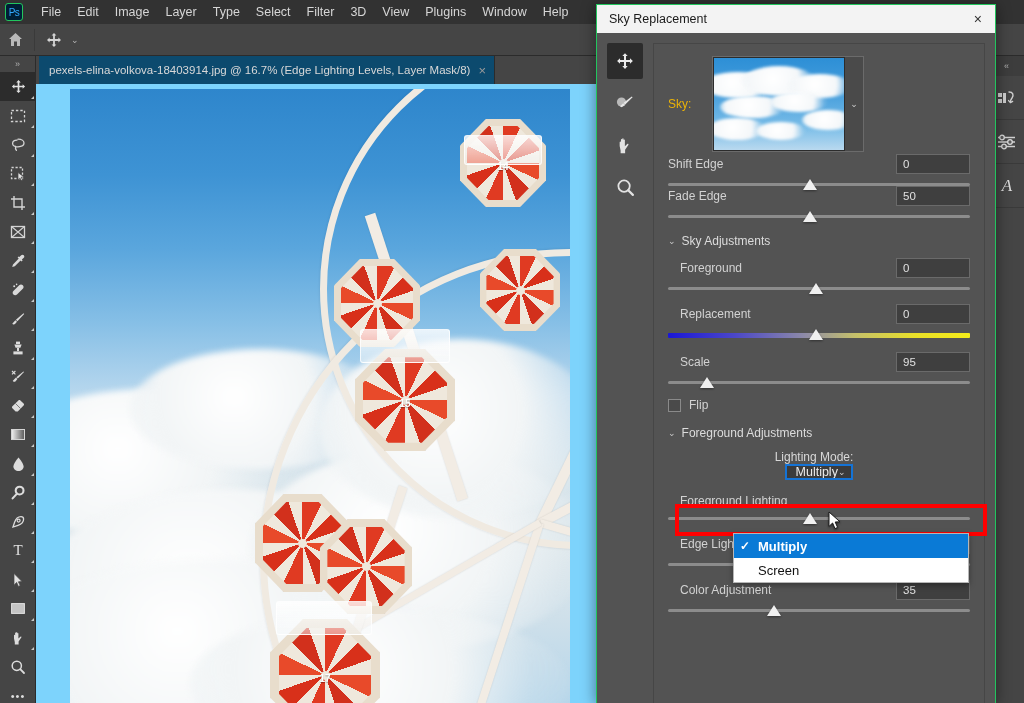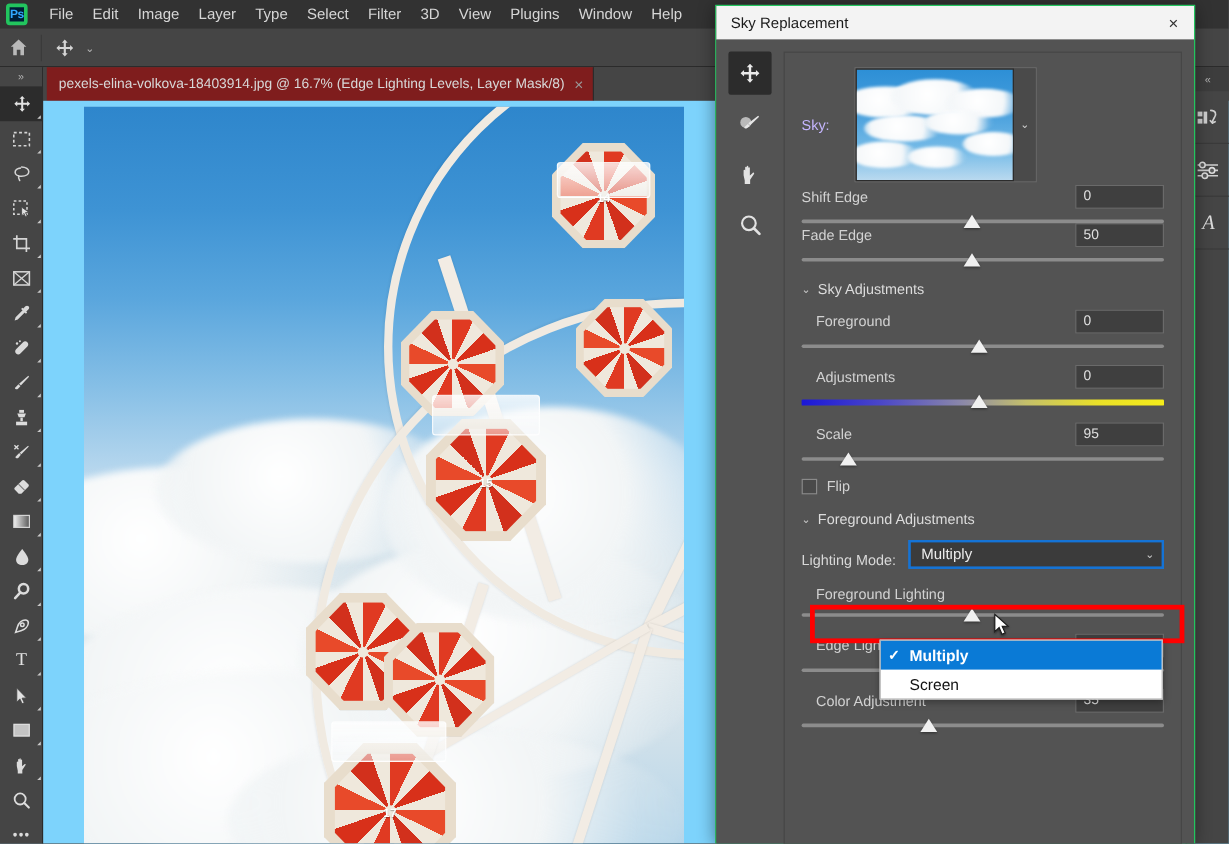--- a/index.html
+++ b/index.html
@@ -12,22 +12,22 @@
   }
   #app { position: relative; width: 1024px; height: 703px; }
 
   
   .menubar {
     position: absolute; top: 0; left: 0; width: 1024px; height: 24px;
     background: #323232; display: flex; align-items: center;
   }
   .ps-logo {
     width: 18px; height: 18px; margin-left: 5px; margin-right: 10px;
-    background: #001e36; border: 3px solid #22c55e; border-radius: 3px;
-    color: #31a8ff; font-size: 10px; font-weight: bold;
+    background: #001e36; border: 1px solid #22c55e; border-radius: 3px;
+    color: #31a8ff; font-size: 10px; font-weight: normal;
     display: flex; align-items: center; justify-content: center;
     letter-spacing: -0.5px;
   }
   .menu-item {
     color: #d6d6d6; font-size: 12.5px; padding: 3px 8px; white-space: nowrap;
   }
 
   
   .optionsbar {
     position: absolute; top: 24px; left: 0; width: 1024px; height: 32px;
@@ -60,21 +60,21 @@
   }
   .tool svg { display: block; }
 
   
   .tabbar {
     position: absolute; top: 56px; left: 36px; width: 988px; height: 28px;
     background: #454545;
   }
   .doctab {
     position: absolute; left: 3px; top: 0; height: 28px;
-    background: #7f1d1d; border-right: 1px solid #2b2b2b;
+    background: #0c4a6e; border-right: 1px solid #2b2b2b;
     display: flex; align-items: center; padding: 0 8px 0 10px;
   }
   .doctab-label { color: #d8d8d8; font-size: 11.5px; white-space: nowrap; }
   .doctab-close { color: #9a9a9a; font-size: 13px; margin-left: 8px; }
 
   
   .canvas-area {
     position: absolute; top: 84px; left: 36px; width: 988px; height: 619px;
     background: #7dd3fc; overflow: hidden;
   }
@@ -200,21 +200,21 @@
     border-left: 7px solid transparent; border-right: 7px solid transparent;
     border-bottom: 11px solid #f0f0f0;
     filter: drop-shadow(0 1px 1px rgba(0,0,0,0.4));
   }
   .track.temp .thumb { top: -4px; }
   .section-head { display: flex; align-items: center; padding: 0 14px; }
   .twisty { color: #c8c8c8; font-size: 9px; margin-right: 6px; }
   .section-title { color: #dcdcdc; font-size: 12px; }
 
   .sky-picker { display: flex; align-items: center; padding: 0 14px; margin-top: 12px; }
-  .sky-lbl { color: #c4b5fd; font-size: 12px; width: 44px; }
+  .sky-lbl { color: #eab308; font-size: 12px; width: 44px; }
   .sky-thumb-wrap {
     display: flex; border: 1px solid #6b6b6b; background: #4a4a4a;
   }
   .sky-thumb {
     width: 132px; height: 94px; position: relative; overflow: hidden;
     background: linear-gradient(to bottom, #2d8fd6 0%, #49a0dd 40%, #79bde8 75%, #b9d9ef 100%);
     border: 1px solid #2c2c2c;
   }
   .sky-cloud {
     position: absolute; border-radius: 50%;
@@ -225,21 +225,21 @@
     width: 18px; display: flex; align-items: center; justify-content: center;
     background: #4a4a4a; color: #cfcfcf; font-size: 9px;
   }
   .checkrow { display: flex; align-items: center; padding: 0 14px; margin-top: 14px; }
   .checkbox {
     width: 13px; height: 13px; background: #4a4a4a; border: 1px solid #8a8a8a;
     margin-right: 8px;
   }
 
   
-  .select-row { display: flex; align-items: flex-end; padding: 0 14px; margin-top: 10px; position: relative; }
+  .select-row { display: flex; align-items: center; padding: 0 14px; margin-top: 10px; position: relative; flex-direction: column; }
   .select-lbl { color: #d8d8d8; font-size: 12px; margin-right: 10px; }
   .select-box {
     flex: 1; height: 24px; background: #3b3b3b; border: 1px solid #2f7fd4;
     outline: 2px solid #1473d6; outline-offset: -2px;
     display: flex; align-items: center; justify-content: space-between;
     padding: 0 7px 0 10px;
   }
   .select-val { color: #ececec; font-size: 12.5px; }
   .select-caret { color: #c9c9c9; font-size: 9px; }
 
@@ -657,21 +657,21 @@
           <span class="spacer"></span>
           <div class="numbox">0</div>
         </div>
         <div class="track-wrap">
           <div class="track">
             <div class="thumb" style="left:49%;"></div>
           </div>
         </div>
 
         <div class="row" style="margin-top:14px;">
-          <span class="lbl lbl-ind">Adjustments</span>
+          <span class="lbl lbl-ind">Replacement</span>
           <span class="spacer"></span>
           <div class="numbox">0</div>
         </div>
         <div class="track-wrap">
           <div class="track temp">
             <div class="thumb" style="left:49%;"></div>
           </div>
         </div>
 
         <div class="row" style="margin-top:14px;">

